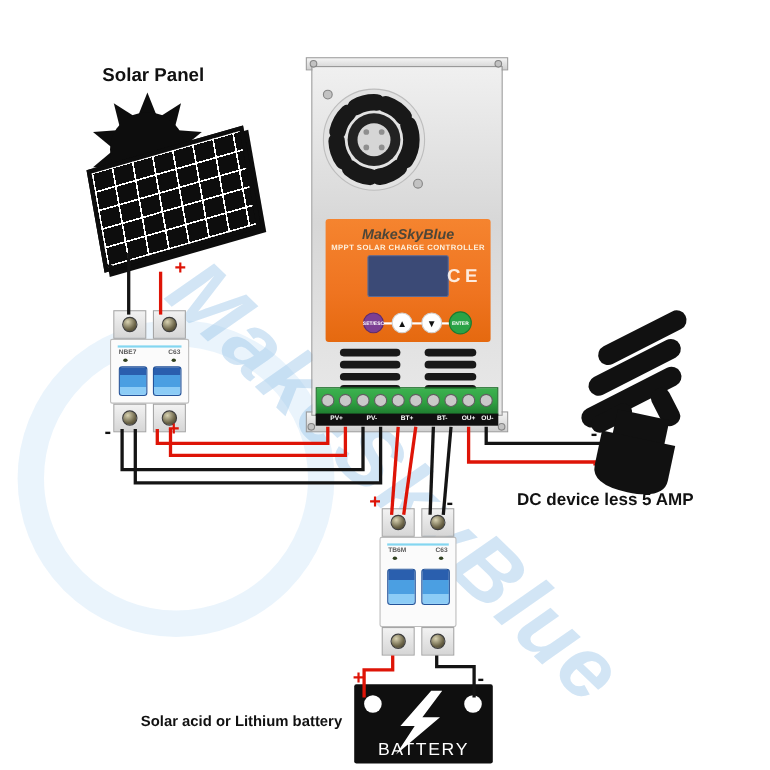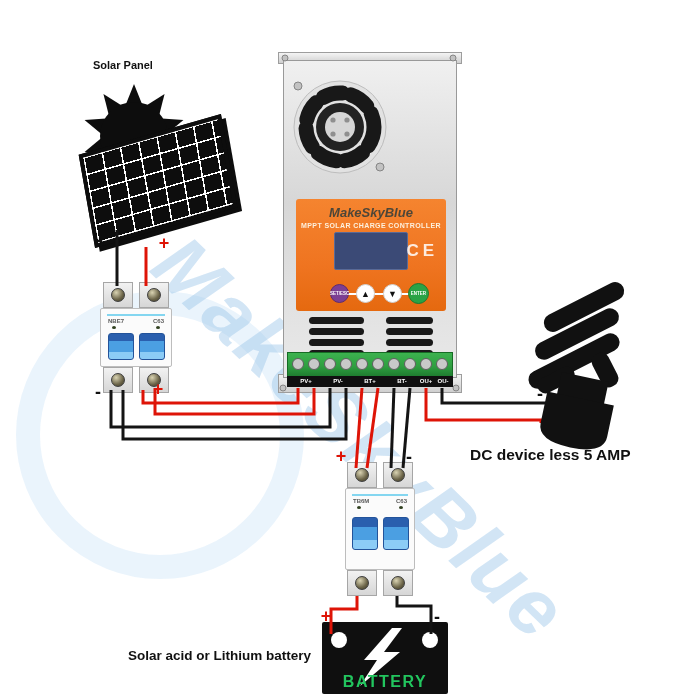--- a/index.html
+++ b/index.html
@@ -9,21 +9,21 @@
   
   .bg-svg { position:absolute; left:0; top:0; z-index:1; pointer-events:none; }
   .watermark { position:absolute; left:70px; top:392px; width:580px; text-align:center; z-index:1;
     font-size:80px; font-weight:bold; font-style:italic; letter-spacing:2px;
     color:var(--watermark_blue); opacity:.45; transform:rotate(44deg); white-space:nowrap; }
   .top-svg { position:absolute; left:0; top:0; z-index:6; pointer-events:none; }
 
   .ttl { position:absolute; top:8px; left:0; width:100%; text-align:center; font-size:27px; color:#1a1a1a; z-index:2; }
 
   
-  .sp-label { position:absolute; left:93px; top:59px; font-size:11px; font-weight:bold; color:#111; z-index:2; }
+  .sp-label { position:absolute; left:93px; top:59px; font-size:17px; font-weight:bold; color:#111; z-index:2; }
   .solar-panel { position:absolute; left:84px; top:134px; width:148px; height:94px; z-index:2;
     background:#0d0d0d; border:4px solid #0d0d0d; transform:rotate(-16deg) skewX(-6deg);
     box-shadow:4px 5px 0 #0d0d0d; }
   .solar-cells { width:100%; height:100%; background-color:#0d0d0d;
     background-image:
       repeating-linear-gradient(90deg,#fff 0 1.5px,transparent 1.5px 19px),
       repeating-linear-gradient(0deg,#fff 0 1.5px,transparent 1.5px 17px); }
 
   
   .breaker { position:absolute; z-index:3; }
@@ -66,21 +66,21 @@
   .vc-l { left:25px; width:55px; } .vc-r { left:102px; width:47px; }
   .slot { height:7px; background:#191919; border-radius:3.5px; margin-bottom:4px; }
   .tstrip { position:absolute; left:287px; top:352px; width:166px; height:26px; z-index:3;
     background:linear-gradient(#3cb24f,var(--terminal_green) 55%,#1d7a2e); border:1px solid #166b24; }
   .tlabels { position:absolute; left:287px; top:376px; width:166px; height:11px; background:#101010; z-index:4; }
   .tlabels span { position:absolute; top:2px; transform:translateX(-50%); color:#fff; font-size:6px; font-weight:bold; }
 
   
   .battery { position:absolute; left:322px; top:622px; width:126px; height:72px; background:#0f0f0f; border-radius:2px; z-index:3; }
   .bat-term { position:absolute; top:10px; width:16px; height:16px; border-radius:50%; background:#fff; }
-  .bat-label { position:absolute; bottom:3px; width:100%; text-align:center; color:#22c55e; font-size:16px; letter-spacing:1.5px;font-weight:bold; }
+  .bat-label { position:absolute; bottom:3px; width:100%; text-align:center; color:#ffffff; font-size:16px; letter-spacing:1.5px; }
 
   .dc-label  { position:absolute; left:470px; top:446px; font-size:15.5px; font-weight:bold; color:#111; z-index:2; }
   .bat-caption { position:absolute; left:128px; top:648px; font-size:13.5px; font-weight:bold; color:#111; z-index:2; }
 
   .pm { position:absolute; transform:translate(-50%,-50%); font-size:18px; font-weight:bold; z-index:6; line-height:1; }
   .pm.plus { color:var(--wire_red); } .pm.minus { color:#111; }
 
   .wr { stroke:var(--wire_red); } .wb { stroke:var(--wire_black); }
   .wire { fill:none; stroke-width:3; }
 </style>

